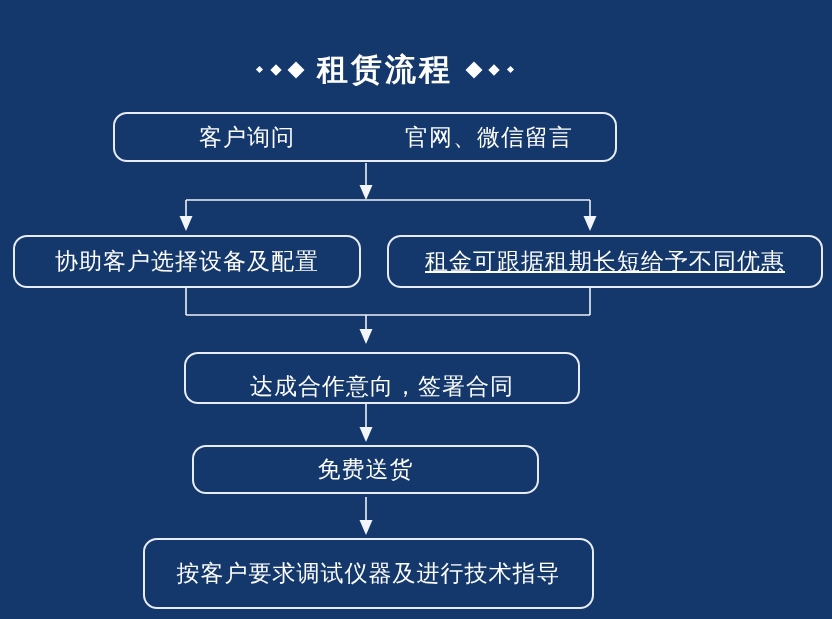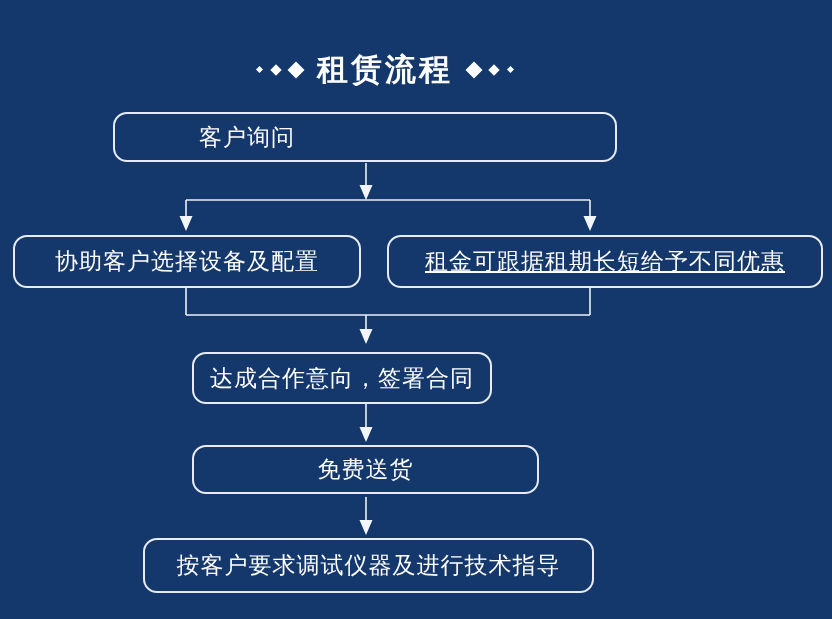--- a/index.html
+++ b/index.html
@@ -62,23 +62,23 @@
     white-space: nowrap;
     color: #fdfdfd;
   }
   .node-inquiry {
     left: 113px; top: 112px; width: 504px; height: 50px;
     justify-content: space-between;
     padding: 0 42px 0 84px;
   }
   .node-select   { left: 13px;  top: 235px; width: 348px; height: 53px; }
   .node-discount { left: 387px; top: 235px; width: 436px; height: 53px; text-decoration: underline; }
-  .node-contract { left: 192px; top: 352px; width: 300px; height: 52px; }
+  .node-contract { left: 184px; top: 352px; width: 396px; height: 52px; align-items: flex-end; }
   .node-delivery { left: 192px; top: 445px; width: 347px; height: 49px; }
-  .node-guidance { left: 143px; top: 538px; width: 451px; height: 55px; }
+  .node-guidance { left: 143px; top: 538px; width: 451px; height: 71px; }
 
   
   .connectors {
     position: absolute;
     top: 0; left: 0;
     width: 832px; height: 619px;
     pointer-events: none;
   }
   .connectors path {
     stroke: #edf1f6;
@@ -128,20 +128,21 @@
 
     <path d="M366 404 V428"></path>
     <polygon points="359.5,427 372.5,427 366,442"></polygon>
 
     <path d="M366 497 V521"></path>
     <polygon points="359.5,520 372.5,520 366,535"></polygon>
   </svg>
 
   <div class="node node-inquiry">
     <span>客户询问</span>
+    <span>官网、微信留言</span>
   </div>
 
   <div class="node node-select">
     <span>协助客户选择设备及配置</span>
   </div>
 
   <div class="node node-discount">
     <span>租金可跟据租期长短给予不同优惠</span>
   </div>
 

